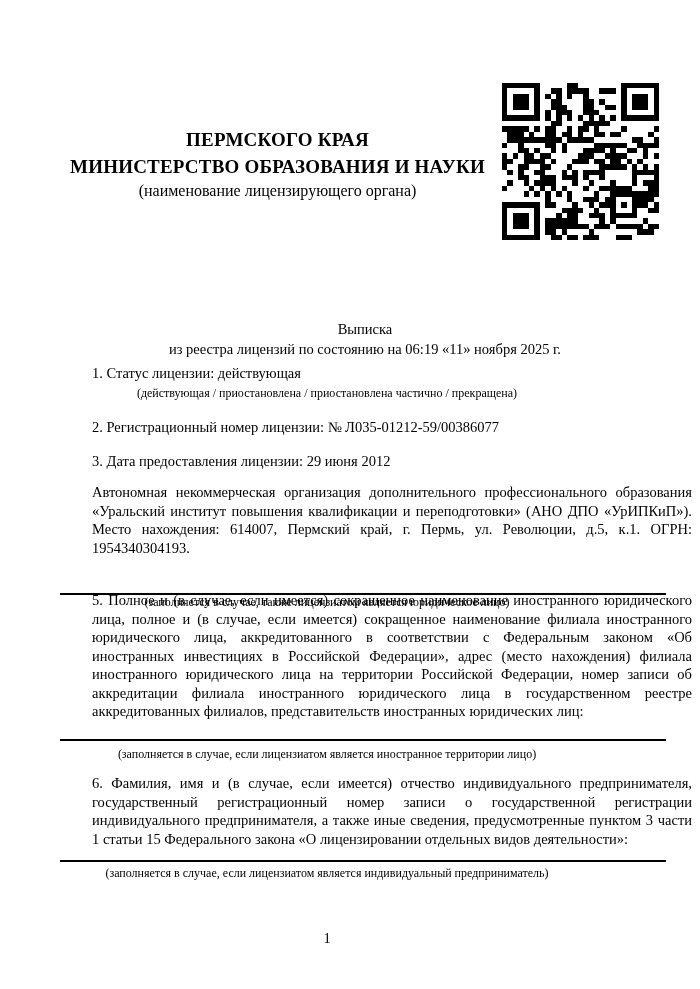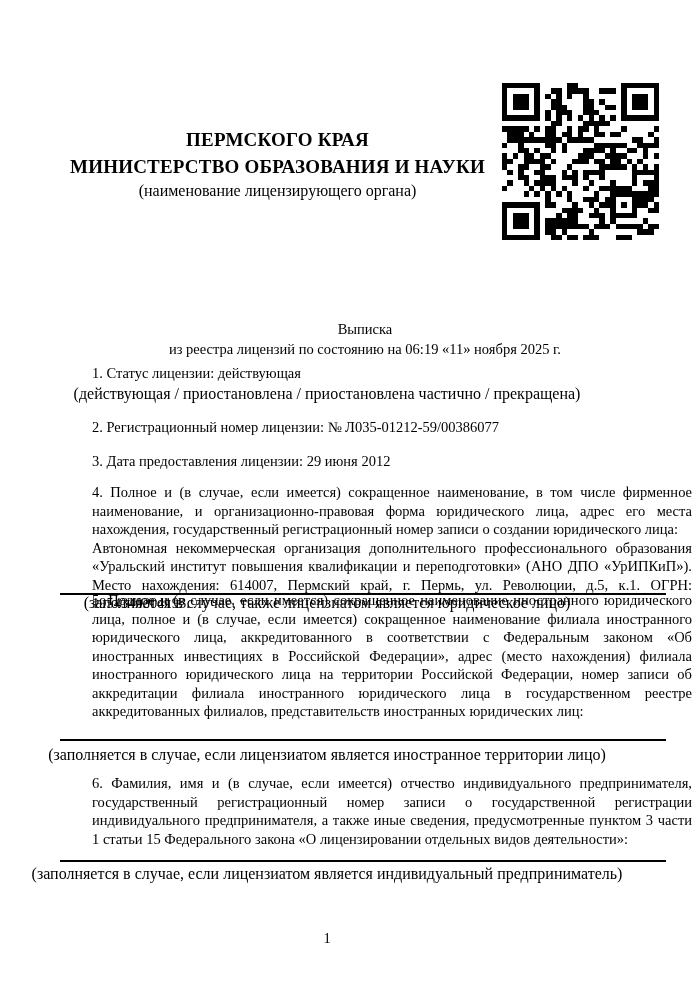--- a/index.html
+++ b/index.html
@@ -46,21 +46,21 @@
     left: 65px; width: 600px;
     font-size: 14.5px; line-height: 18.5px; margin-left: 27px;
   }
   .para-block p {
     margin: 0;
     text-align: justify;
   }
   .cap {
     left: 27px; width: 600px;
     text-align: center;
-    font-size: 16px; line-height: 15px;
+    font-size: 12px; line-height: 15px;
   }
   .rule {
     left: 60px; width: 606px; height: 0;
     border-top: 2px solid #000000;
   }
   .page-number {
     left: 27px; width: 600px;
     text-align: center;
     font-size: 14.5px; line-height: 18.5px;
   }
@@ -509,21 +509,20 @@
   </div>
 
   <div class="abs line-item" style="top:364px">1. Статус лицензии: действующая</div>
   <div class="abs cap" style="top:386px">(действующая / приостановлена / приостановлена частично / прекращена)</div>
 
   <div class="abs line-item" style="top:418px">2. Регистрационный номер лицензии: № Л035-01212-59/00386077</div>
 
   <div class="abs line-item" style="top:452px">3. Дата предоставления лицензии: 29 июня 2012</div>
 
   <div class="abs para-block" style="top:483px">
-    <p>4. Полное и (в случае, если имеется) сокращенное наименование, в том числе фирменное наименование, и организационно-правовая форма юридического лица, адрес его места нахождения, государственный регистрационный номер записи о создании юридического лица:</p>
     <p>Автономная некоммерческая организация дополнительного профессионального образования «Уральский институт повышения квалификации и переподготовки» (АНО ДПО «УрИПКиП»). Место нахождения: 614007, Пермский край, г. Пермь, ул. Революции, д.5, к.1. ОГРН: 1954340304193.</p>
   </div>
   <div class="abs rule" style="top:593px"></div>
   <div class="abs cap" style="top:595px">(заполняется в случае, также лицензиатом является юридическое лицо)</div>
 
   <div class="abs para-block" style="top:591px">
     <p>5. Полное и (в случае, если имеется) сокращенное наименование иностранного юридического лица, полное и (в случае, если имеется) сокращенное наименование филиала иностранного юридического лица, аккредитованного в соответствии с Федеральным законом «Об иностранных инвестициях в Российской Федерации», адрес (место нахождения) филиала иностранного юридического лица на территории Российской Федерации, номер записи об аккредитации филиала иностранного юридического лица в государственном реестре аккредитованных филиалов, представительств иностранных юридических лиц:</p>
   </div>
   <div class="abs rule" style="top:739px"></div>
   <div class="abs cap" style="top:747px">(заполняется в случае, если лицензиатом является иностранное территории лицо)</div>

